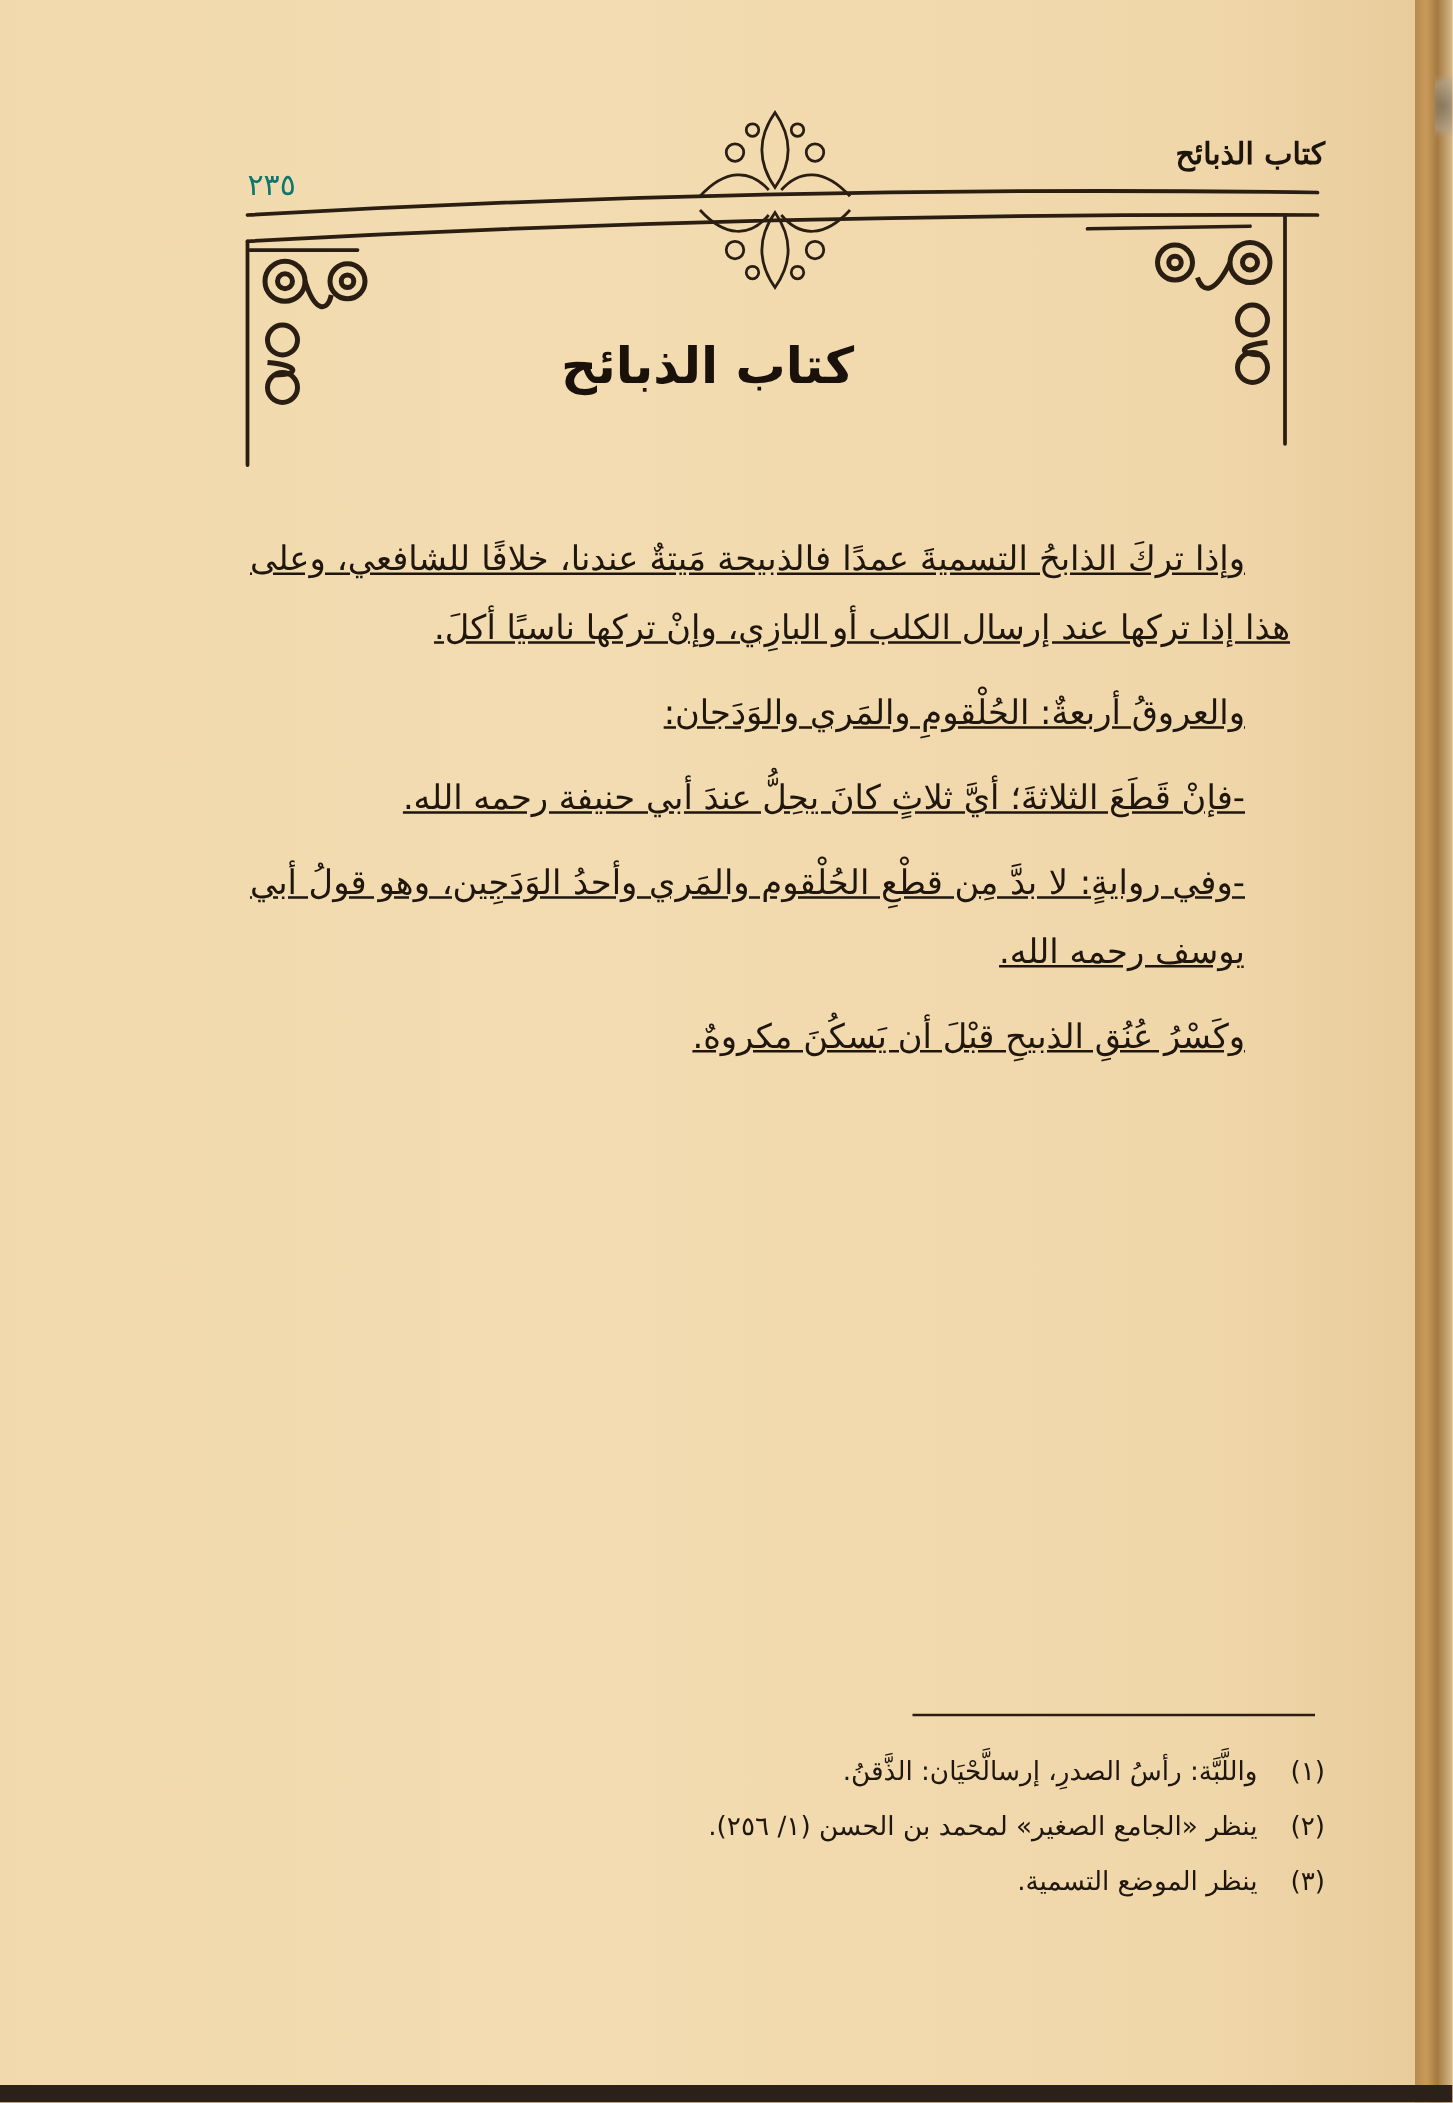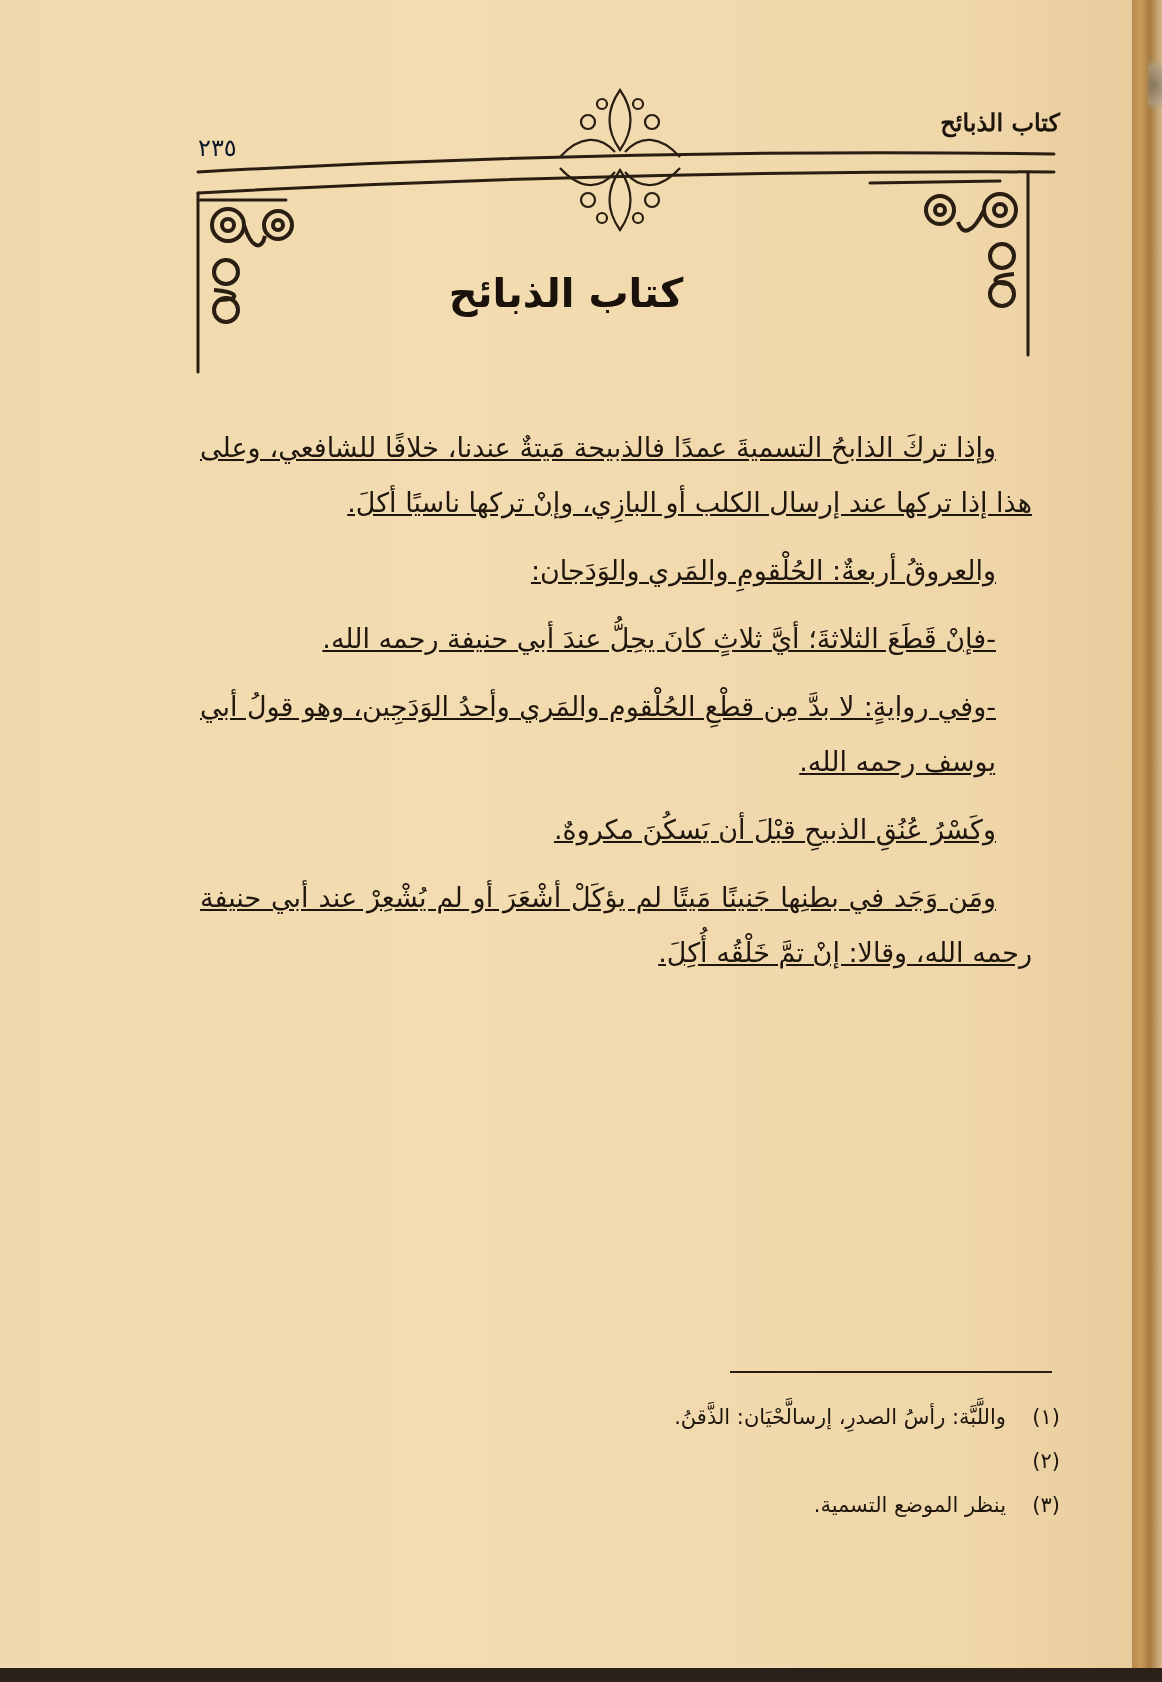--- a/index.html
+++ b/index.html
@@ -25,21 +25,21 @@
     .bottom-shadow {
       position: absolute; left: 0; top: 1668px; width: 1162px; height: 14px;
       background: #2b2118;
     }
     .running-head {
       position: absolute; top: 108px; right: 102px;
       direction: rtl; font-weight: bold; font-size: 24px; color: #1d140c;
     }
     .page-num {
       position: absolute; top: 134px; left: 198px;
-      font-size: 24px; color: #0f172a; letter-spacing: 1px;
+      font-size: 24px; color: #0f766e; letter-spacing: 1px;
     }
     svg.frame { position: absolute; left: 0; top: 0; }
     .chapter-title {
       position: absolute; top: 270px; left: 0; width: 1132px; text-align: center;
       direction: rtl; font-weight: bold; font-size: 40px; color: #1a110a;
       font-family: "DejaVu Sans", sans-serif;
     }
     .body-text {
       position: absolute; top: 420px; left: 200px; width: 832px;
       direction: rtl; text-align: justify; color: #1f160e;
@@ -125,30 +125,30 @@
 </svg>
 
 <div class="chapter-title">كتاب الذبائح</div>
 
 <div class="body-text">
   <p>وإذا تركَ الذابحُ التسميةَ عمدًا فالذبيحة مَيتةٌ عندنا، خلافًا للشافعي، وعلى هذا إذا تركها عند إرسال الكلب أو البازِي، وإنْ تركها ناسيًا أكلَ.</p>
   <p>والعروقُ أربعةٌ: الحُلْقومِ والمَري والوَدَجان:</p>
   <p class="dash">-فإنْ قَطَعَ الثلاثةَ؛ أيَّ ثلاثٍ كانَ يحِلُّ عندَ أبي حنيفة رحمه الله.</p>
   <p class="dash">-وفي روايةٍ: لا بدَّ مِن قطْعِ الحُلْقوم والمَري وأحدُ الوَدَجِين، وهو قولُ أبي يوسف رحمه الله.</p>
   <p>وكَسْرُ عُنُقِ الذبيحِ قبْلَ أن يَسكُنَ مكروهٌ.</p>
-  <p>ومَن وَجَد في بطنِها جَنينًا مَيتًا لم يؤكَلْ أشْعَرَ أو لم يُشْعِرْ عند أبي حنيفة رحمه الله، وقالا: إنْ تمَّ خَلْقُه أُكِلَ.</p>
 </div>
 
 <div class="fn-rule"></div>
 
 <div class="footnotes">
   <div class="footnote">
     <span class="num">(١)</span>
     <span>واللَّبَّة: رأسُ الصدرِ، إرسالَّحْيَان: الذَّقنُ.</span>
   </div>
   <div class="footnote">
     <span class="num">(٢)</span>
+    <span>ينظر «الجامع الصغير» لمحمد بن الحسن (١/ ٢٥٦).</span>
   </div>
   <div class="footnote">
     <span class="num">(٣)</span>
     <span>ينظر الموضع التسمية.</span>
   </div>
 </div>
 
 </body></html>

